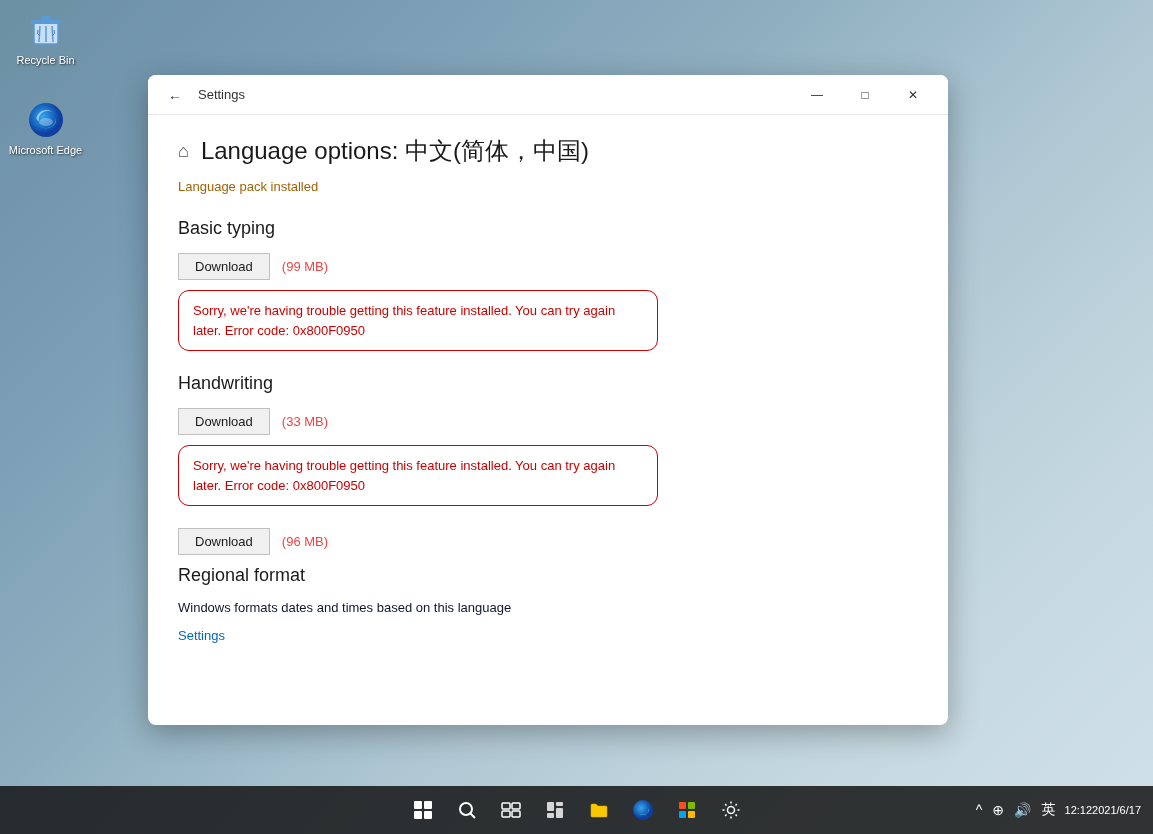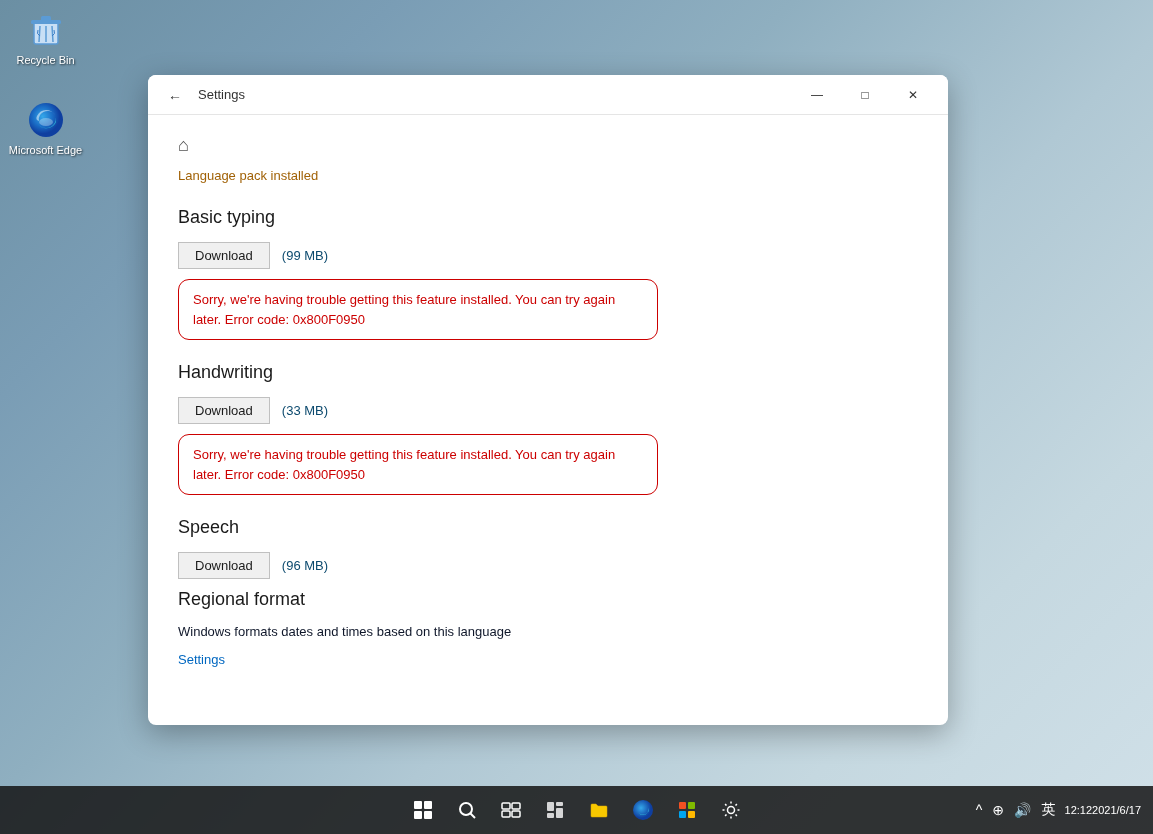--- a/index.html
+++ b/index.html
@@ -181,21 +181,21 @@
       background: #f0f0f0;
       border: 1px solid #c0c0c0;
       border-radius: 0;
       padding: 5px 16px;
       font-size: 13px;
       cursor: pointer;
       color: #1a1a1a;
     }
     .download-size {
       font-size: 13px;
-      color: #0c4a6e;
+      color: #ef4444;
     }
 
     
     .error-box {
       border: 1.5px solid #cc0000;
       border-radius: 11px;
       padding: 10px 14px;
       margin-bottom: 22px;
       max-width: 480px;
     }
@@ -334,20 +334,21 @@
         <button class="title-btn">□</button>
         <button class="title-btn close">✕</button>
       </div>
     </div>
 
     <div class="content">
 
       
       <div class="page-header">
         <span class="home-icon">⌂</span>
+        <h1 class="page-title">Language options: 中文(简体，中国)</h1>
       </div>
 
       <div class="language-pack-status">Language pack installed</div>
 
       
       <h2 class="section-title">Basic typing</h2>
       <div class="download-row">
         <button class="download-btn">Download</button>
         <span class="download-size">(99 MB)</span>
       </div>
@@ -359,21 +360,20 @@
       <h2 class="section-title">Handwriting</h2>
       <div class="download-row">
         <button class="download-btn">Download</button>
         <span class="download-size">(33 MB)</span>
       </div>
       <div class="error-box">
         <span class="error-text">Sorry, we're having trouble getting this feature installed. You can try again later. Error code: 0x800F0950</span>
       </div>
 
       
-      <h2 class="section-title">Speech</h2>
       <div class="download-row">
         <button class="download-btn">Download</button>
         <span class="download-size">(96 MB)</span>
       </div>
 
       
       <h2 class="section-title">Regional format</h2>
       <p class="regional-desc">Windows formats dates and times based on this language</p>
       <a class="settings-link">Settings</a>
 

